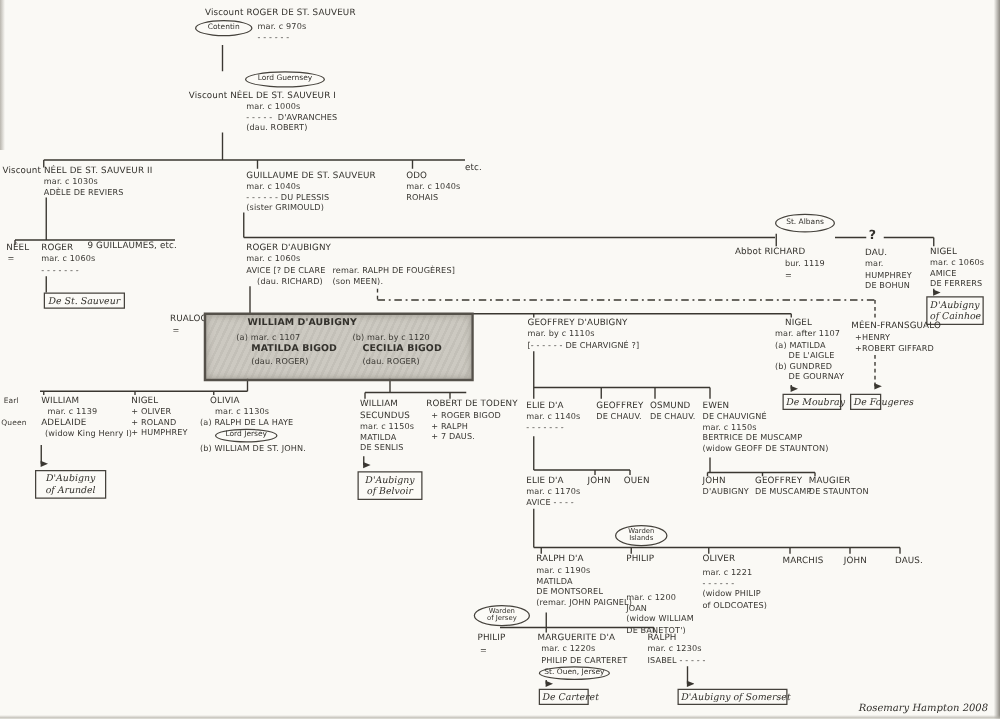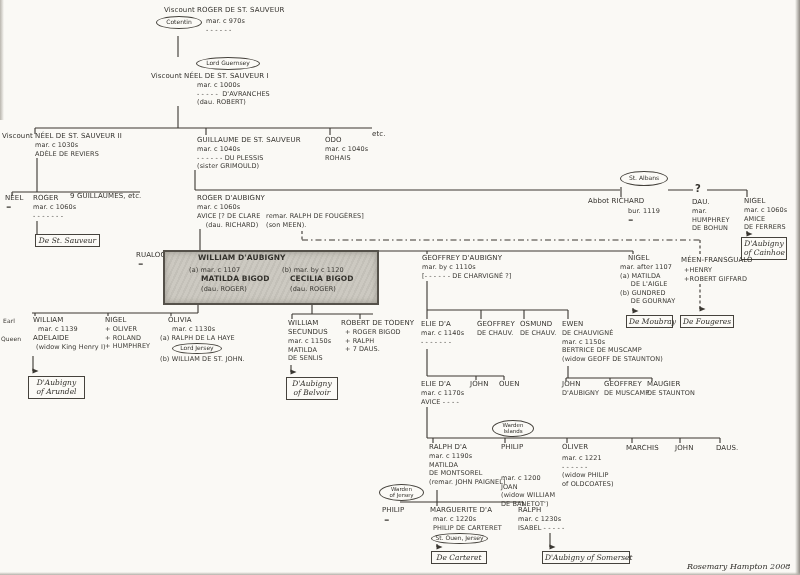--- a/index.html
+++ b/index.html
@@ -137,21 +137,21 @@
   <div class="t" style="left:628px;top:254px">NIGEL</div>
   <div class="d" style="left:620px;top:263px">mar. after 1107
 (a) MATILDA
      DE L'AIGLE
 (b) GUNDRED
      DE GOURNAY</div>
   <div class="box" style="left:626px;top:315px;width:47px">De Moubray</div>
   <div class="t" style="left:681px;top:256px">MÉEN-FRANSGUALO</div>
   <div class="d" style="left:684px;top:266px">+HENRY
 +ROBERT GIFFARD</div>
-  <div class="box" style="left:680px;top:315px;width:54px">De Fougeres</div>
+  <div class="box" style="left:680px;top:315px;width:25px">De Fougeres</div>
 
   <div class="d sm" style="left:3px;top:317px">Earl</div>
   <div class="t" style="left:33px;top:316px">WILLIAM</div>
   <div class="d" style="left:38px;top:325px">mar. c 1139</div>
   <div class="d sm" style="left:1px;top:335px">Queen</div>
   <div class="t" style="left:33px;top:334px">ADELAIDE</div>
   <div class="d" style="left:36px;top:343px">(widow King Henry I)</div>
   <div class="box" style="left:28px;top:376px;width:57px">D'Aubigny
 of Arundel</div>
   <div class="t" style="left:105px;top:316px">NIGEL</div>
@@ -223,21 +223,21 @@
   <div class="t" style="left:716px;top:444px">DAUS.</div>
 
   <div class="oval" style="left:379px;top:484px;width:45px;height:17px;font-size:5.5px">Warden
 of Jersey</div>
   <div class="t" style="left:382px;top:506px">PHILIP</div>
   <div class="d" style="left:384px;top:516px">=</div>
   <div class="t" style="left:430px;top:506px">MARGUERITE D'A</div>
   <div class="d" style="left:433px;top:515px">mar. c 1220s
 PHILIP DE CARTERET</div>
   <div class="oval" style="left:431px;top:533px;width:57px;height:11px">St. Ouen, Jersey</div>
-  <div class="box" style="left:431px;top:551px;width:56px">De Carteret</div>
+  <div class="box" style="left:431px;top:551px;width:40px">De Carteret</div>
   <div class="t" style="left:518px;top:506px">RALPH</div>
   <div class="d" style="left:518px;top:515px">mar. c 1230s
 ISABEL - - - - -</div>
   <div class="box" style="left:542px;top:551px;width:88px">D'Aubigny of Somerset</div>
 
   <div class="sig" style="left:687px;top:548px">Rosemary Hampton 2008</div>
   <div class="edge-r"></div>
   <div class="edge-b"></div>
   <div class="smudge"></div>
 </div>

